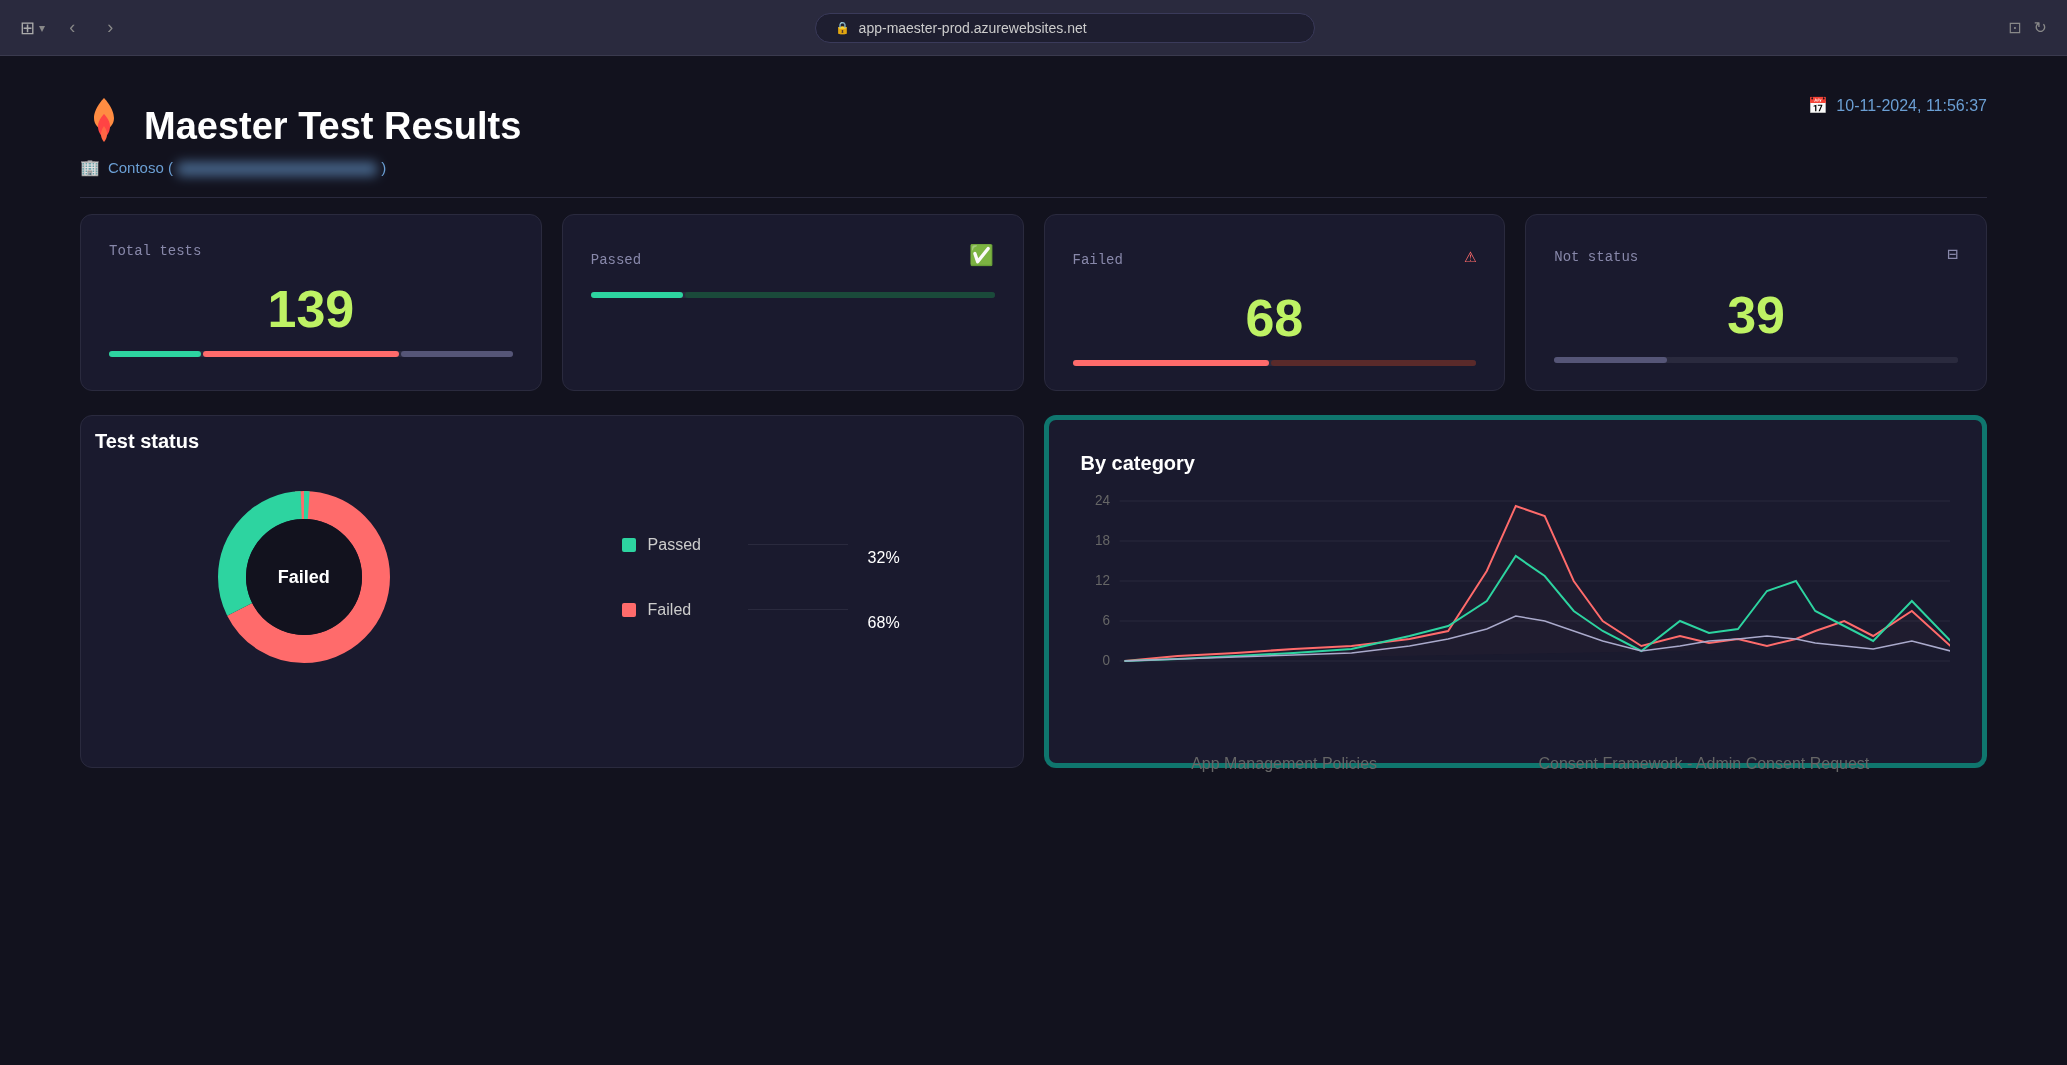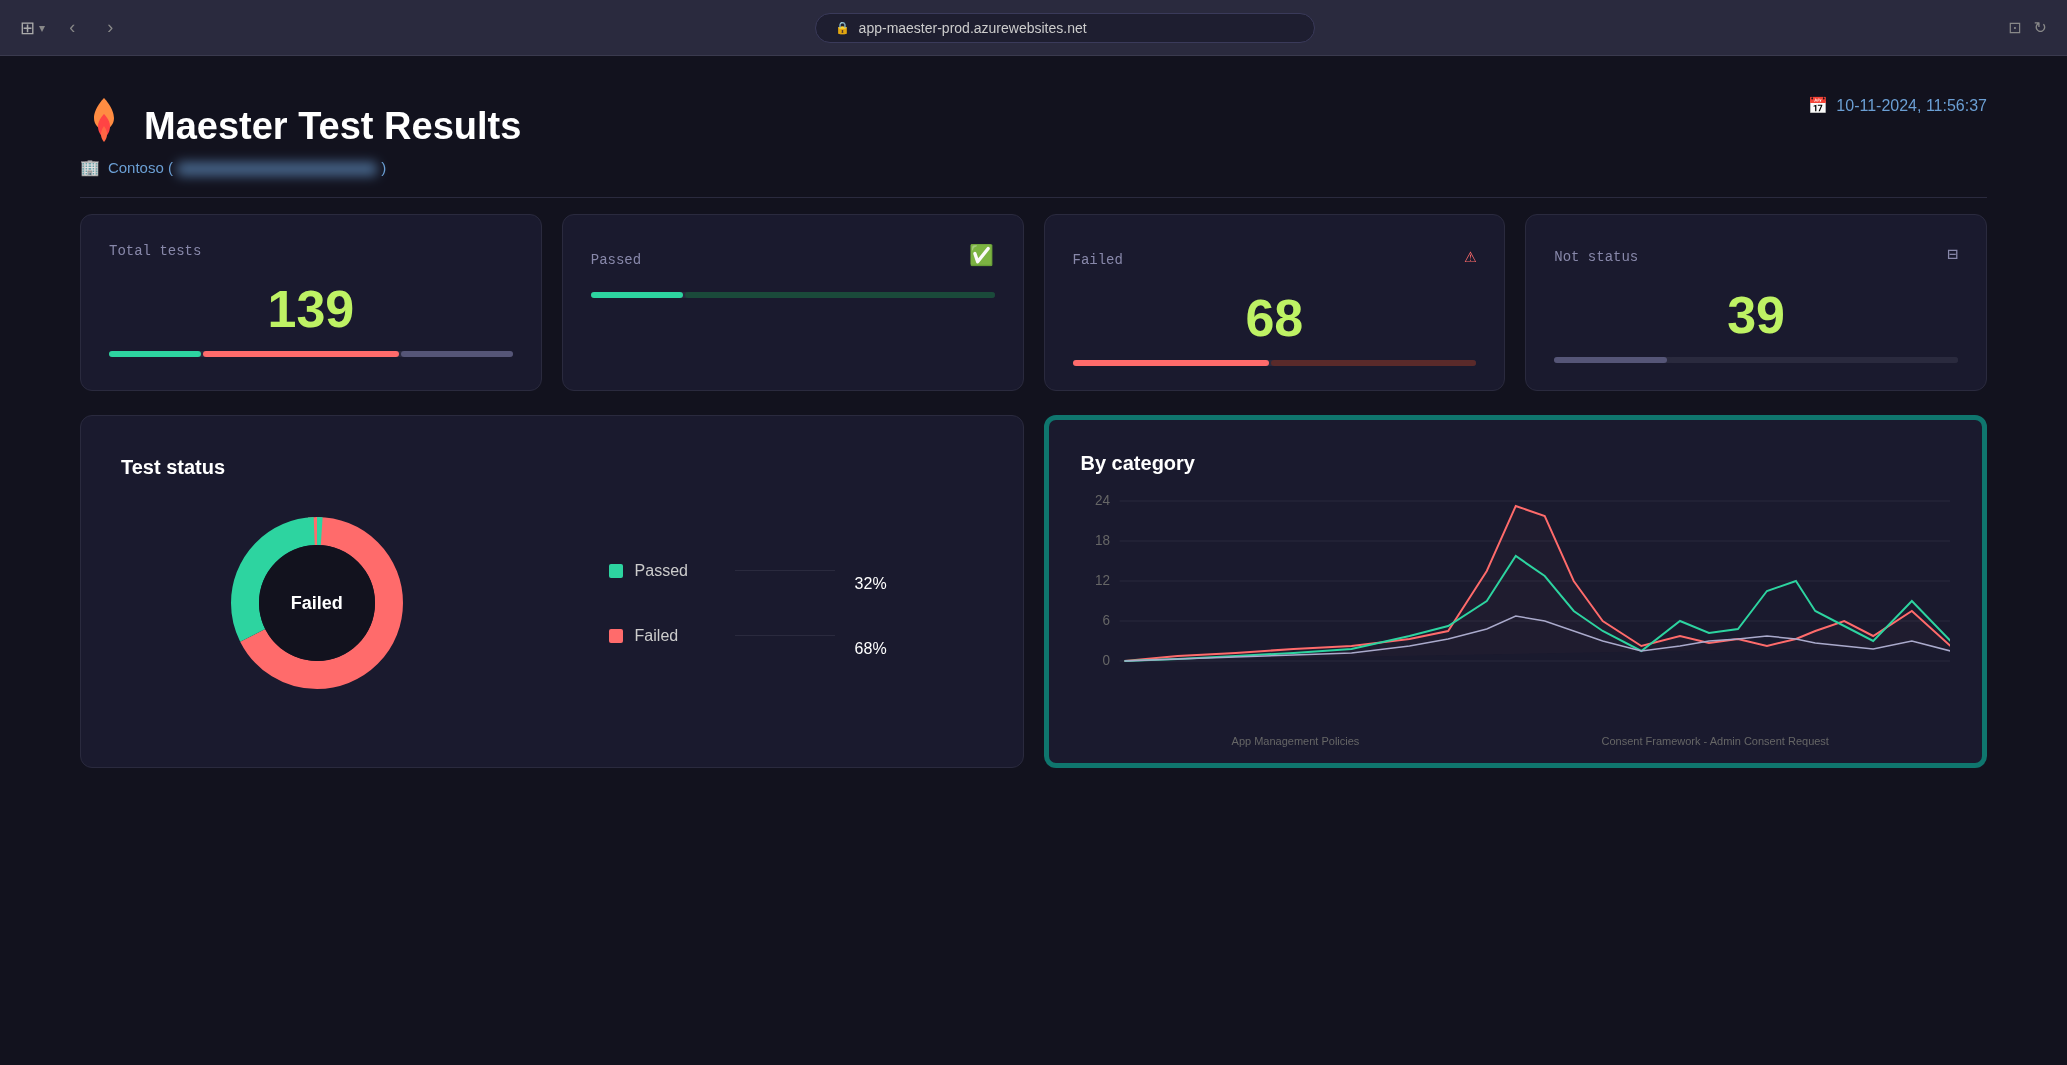--- a/index.html
+++ b/index.html
@@ -196,21 +196,21 @@
       display: grid;
       grid-template-columns: 1fr 1fr;
       gap: 20px;
     }
 
     
     .status-card {
       background: #1a1a2e;
       border: 1px solid #2a2a3e;
       border-radius: 12px;
-      padding: 40px;
+      padding: 14px;
     }
     .status-card-title {
       font-size: 20px;
       font-weight: 600;
       color: #fff;
       margin-bottom: 24px;
     }
     .donut-section {
       display: flex;
       align-items: center;
@@ -280,22 +280,22 @@
       height: 240px;
     }
     .chart-svg {
       width: 100%;
       height: 100%;
     }
     .chart-x-labels {
       display: flex;
       justify-content: space-around;
       color: #666;
-      font-size: 11px;
-      margin-top: 0;
+      font-size: 16px;
+      margin-top: 20px;
       padding-left: 30px;
     }
   </style>
 </head>
 <body>
 
 <div class="browser-chrome">
   <button class="browser-sidebar-btn">
     <span>⊞</span>
     <span style="font-size:12px; color:#888">▾</span>

